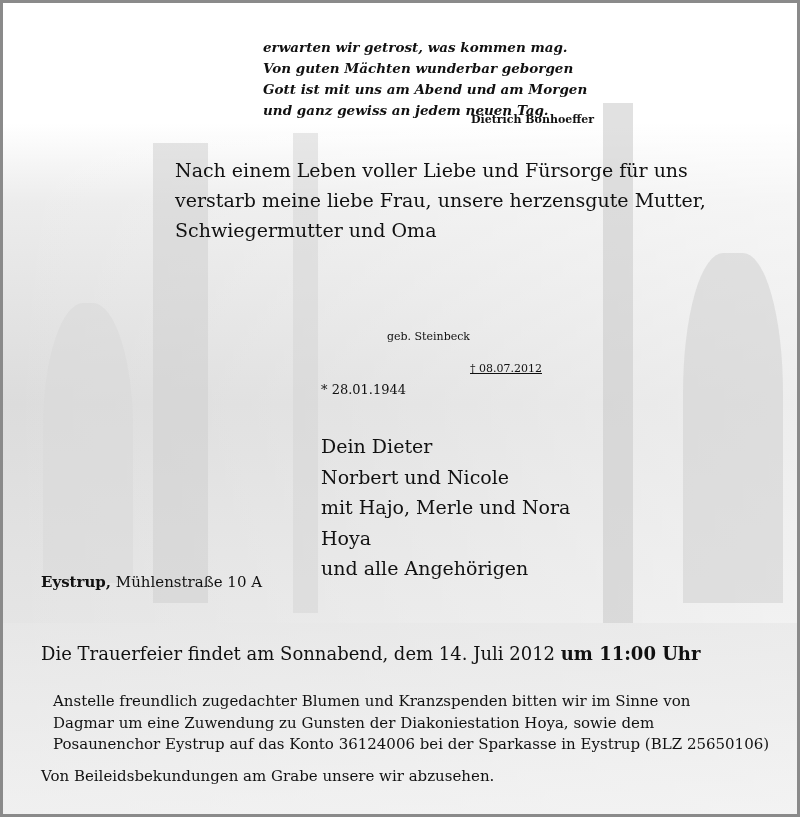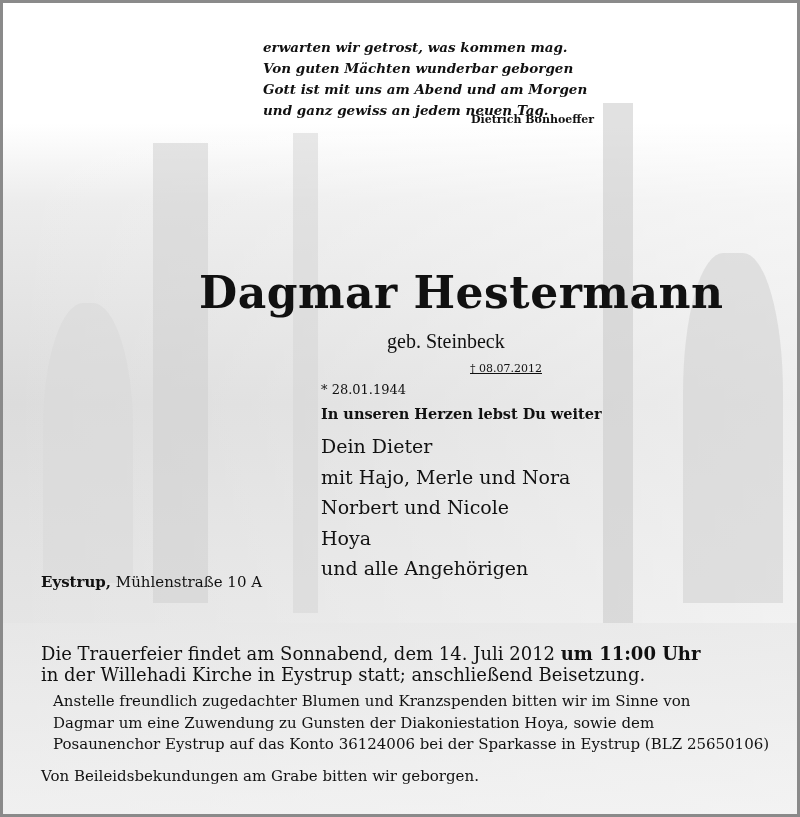--- a/index.html
+++ b/index.html
@@ -13,21 +13,21 @@
   .t2{left:290px;top:130px;width:25px;height:480px;background:#d6d6d6;}
   .t3{left:600px;top:100px;width:30px;height:520px;background:#c8c8c8;}
   .t4{left:680px;top:250px;width:100px;height:350px;background:#d0d0d0;border-radius:40% 40% 0 0;}
   .t5{left:40px;top:300px;width:90px;height:280px;background:#d8d8d8;border-radius:45% 45% 0 0;}
   .ground{position:absolute;left:0;top:620px;width:800px;height:200px;background:linear-gradient(180deg,#e8e8e8,#f2f2f2);opacity:.7;}
   .abs{position:absolute;white-space:nowrap;}
   .quote{left:260px;top:34px;font-style:italic;font-weight:bold;font-size:13.5px;line-height:21px;}
   .quote-author{left:468px;top:110px;font-weight:bold;font-size:11px;}
   .intro{left:172px;top:152px;font-size:19px;line-height:30px;}
   .name{left:196px;top:264px;font-size:44px;font-weight:bold;letter-spacing:.5px;}
-  .maiden{left:384px;top:327px;font-size:20px;font-family:Liberation Serif, serif;}
+  .maiden{left:384px;top:327px;font-size:11px;}
   .born{left:318px;top:359px;font-size:13px;margin-top:20px;}
   .died{left:467px;top:359px;font-size:11px;text-decoration:underline;}
   .motto{left:318px;top:402px;font-size:14.5px;font-weight:bold;}
   .family{left:318px;top:428px;font-size:19px;line-height:30.5px;}
   .address{left:38px;top:570px;font-size:15px;}
   .service{left:38px;top:640px;font-size:18px;line-height:21px;}
   .donation{left:38px;top:688px;font-size:15px;line-height:21.5px;margin-left:12px;}
   .condolence{left:38px;top:764px;font-size:15px;}
 </style>
 </head>
@@ -42,45 +42,47 @@
   <div class="ground"></div>
 
   <div class="abs quote">
     <div>erwarten wir getrost, was kommen mag.</div>
     <div>Von guten Mächten wunderbar geborgen</div>
     <div>Gott ist mit uns am Abend und am Morgen</div>
     <div>und ganz gewiss an jedem neuen Tag.</div>
   </div>
   <div class="abs quote-author">Dietrich Bonhoeffer</div>
 
+  <div class="abs intro">
+    <div>Nach einem Leben voller Liebe und Fürsorge für uns</div>
+    <div>verstarb meine liebe Frau, unsere herzensgute Mutter,</div>
+    <div>Schwiegermutter und Oma</div>
+  </div>
 
-  <div class="abs name">Dagmar Hestermann</div>
   <div class="abs maiden">geb. Steinbeck</div>
   <div class="abs born">* 28.01.1944</div>
   <div class="abs died">† 08.07.2012</div>
 
-  <div class="abs motto">In unseren Herzen lebst Du weiter</div>
   <div class="abs family">
     <div>Dein Dieter</div>
+    <div>Norbert und Nicole</div>
     <div>mit Hajo, Merle und Nora</div>
-    <div>Norbert und Nicole</div>
     <div>Hoya</div>
     <div>und alle Angehörigen</div>
   </div>
 
   <div class="abs address">
     <b>Eystrup,</b>
     <span>Mühlenstraße 10 A</span>
   </div>
 
   <div class="abs service">
     <div><span>Die Trauerfeier findet am Sonnabend, dem 14. Juli 2012 </span><b>um 11:00 Uhr</b></div>
-    <div>in der Willehadi Kirche in Eystrup statt; anschließend Beisetzung.</div>
   </div>
 
   <div class="abs donation">
     <div>Anstelle freundlich zugedachter Blumen und Kranzspenden bitten wir im Sinne von</div>
     <div>Dagmar um eine Zuwendung zu Gunsten der Diakoniestation Hoya, sowie dem</div>
     <div>Posaunenchor Eystrup auf das Konto 36124006 bei der Sparkasse in Eystrup (BLZ 25650106)</div>
   </div>
 
-  <div class="abs condolence">Von Beileidsbekundungen am Grabe bitten wir geborgen.</div>
+  <div class="abs condolence">Von Beileidsbekundungen am Grabe unsere wir abzusehen.</div>
 </div>
 
 </body></html>

